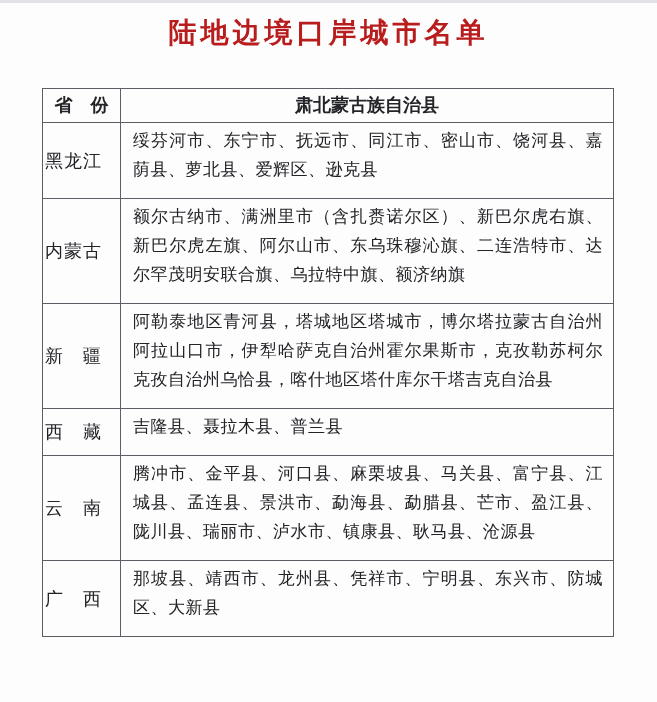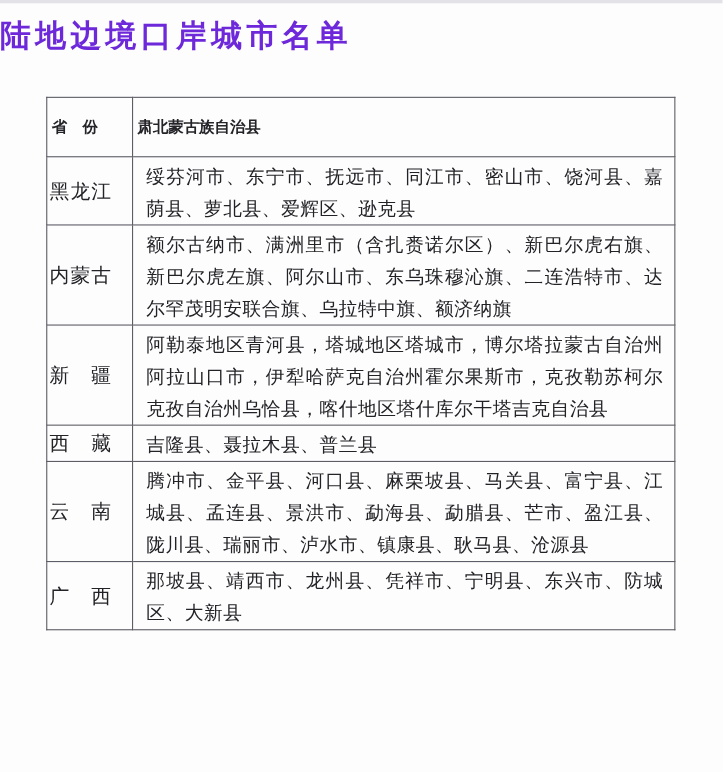--- a/index.html
+++ b/index.html
@@ -19,67 +19,68 @@
     top: 0; left: 0;
     width: 100%;
     height: 3px;
     background: #e3e3e7;
   }
   .doc-title {
     position: absolute;
     top: 14px;
     left: 0;
     width: 100%;
+    text-align: center;
     font-family: "Liberation Sans", "DejaVu Sans", sans-serif;
     font-weight: bold;
     font-size: 28px;
     letter-spacing: 4px;
-    color: #6d28d9;
+    color: #b91c1c;
     margin: 0;
   }
   table.ports-table {
     position: absolute;
     left: 42px;
     top: 88px;
     width: 572px;
     border-collapse: collapse;
     table-layout: fixed;
     background: transparent;
   }
   table.ports-table, table.ports-table td, table.ports-table th {
     border: 1px solid #5d5d65;
   }
   table.ports-table { border-color: #4a4a52; }
   col.col-province { width: 78px; }
   th.h-province, th.h-cities {
     font-family: "Liberation Sans", "DejaVu Sans", sans-serif;
     font-weight: bold;
-    font-size: 14px;
+    font-size: 18px;
     color: #242428;
-    text-align: left;
-    padding: 14px 4px;
+    text-align: center;
+    padding: 4px 4px;
     line-height: 25px;
   }
   td.province {
     font-family: "Liberation Serif", "DejaVu Serif", serif;
     font-size: 18px;
     text-align: left;
     vertical-align: middle;
     color: #232327;
     padding: 4px 2px;
     letter-spacing: 1px;
   }
   td.cities {
     font-family: "Liberation Serif", "DejaVu Serif", serif;
     font-size: 17px;
     line-height: 29px;
     vertical-align: middle;
     text-align: justify;
     color: #232327;
-    padding: 3px 10px 0 12px;
+    padding: 3px 10px 14px 12px;
     letter-spacing: 0.5px;
   }
 </style>
 </head>
 <body>
 
 <div class="scan-edge-top"></div>
 
 <h1 class="doc-title">陆地边境口岸城市名单</h1>
 

